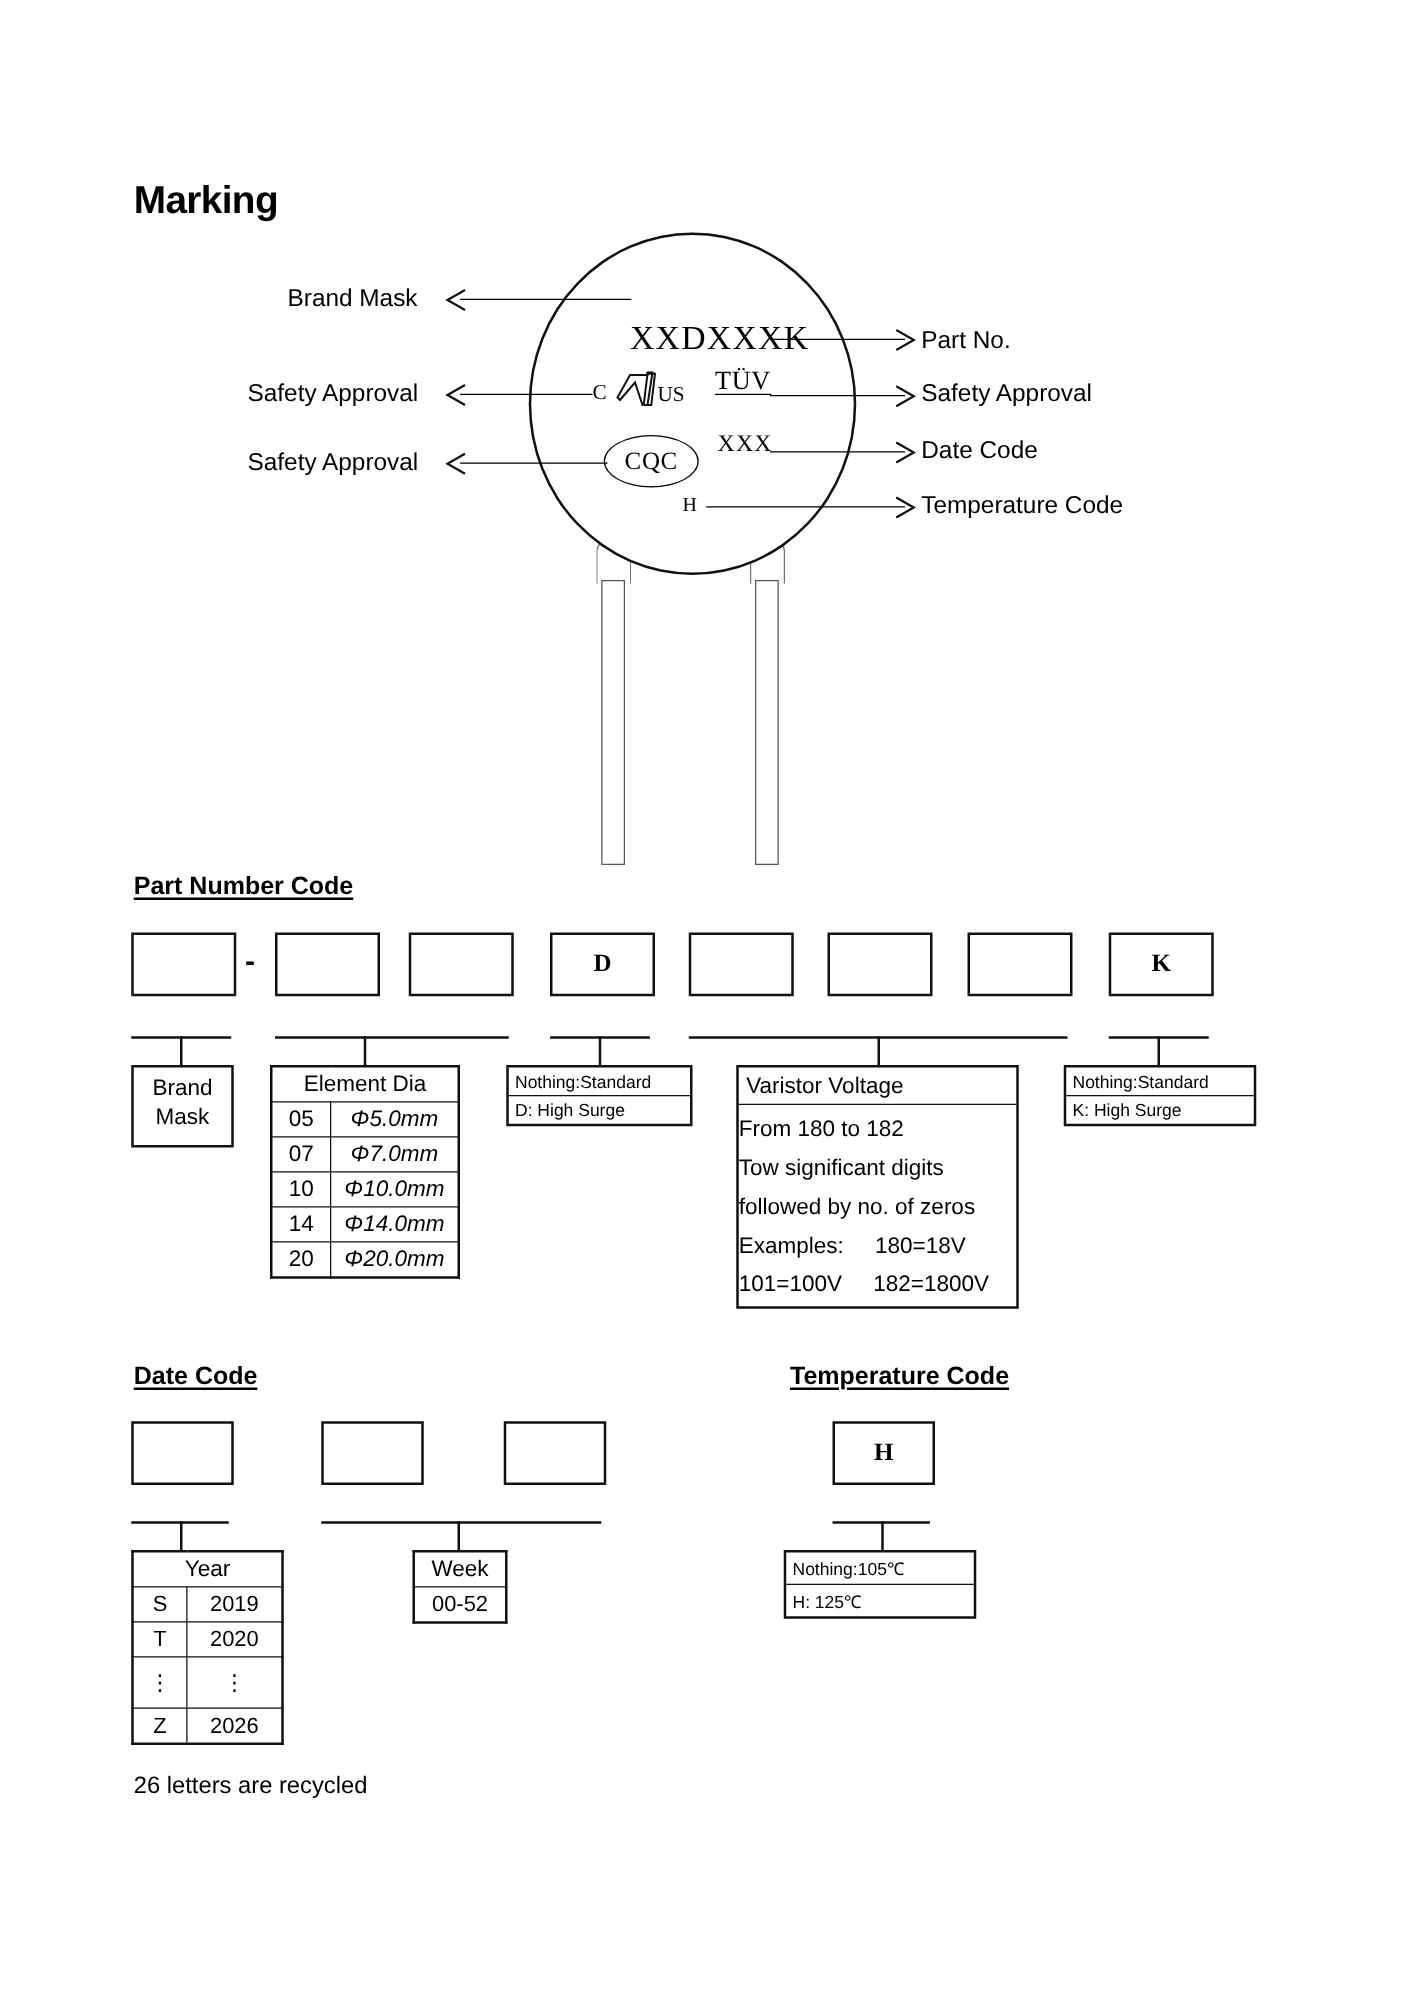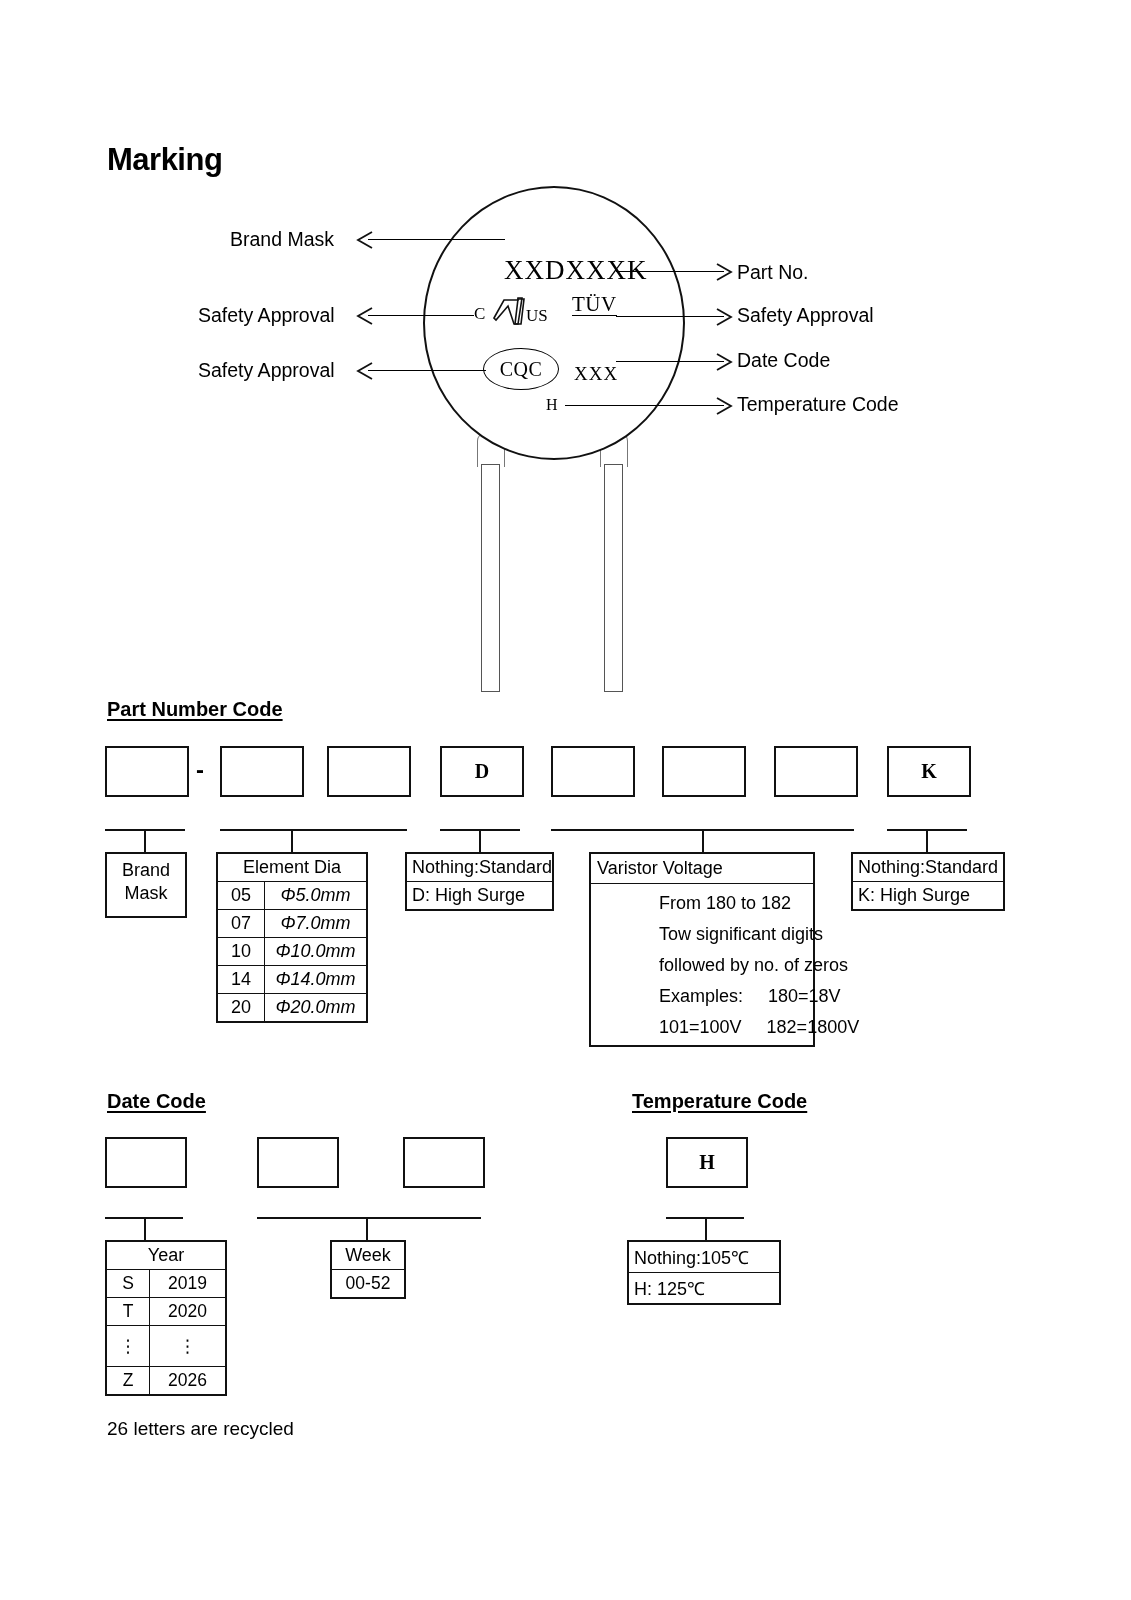--- a/index.html
+++ b/index.html
@@ -128,40 +128,40 @@
     text-align: center;
     white-space: nowrap;
   }
   .dtable .hdr { font-size: 18px; }
   .dia-val { font-style: italic; font-weight: bold; font-size: 18px; }
   .dia-code { font-size: 18px; width: 34px; }
 
   .boxlist {
     border: 2px solid #111;
     background: #fff;
-    font-size: 18px;
+    font-size: 14px;
   }
   .boxlist .row {
     border-bottom: 1.6px solid #111;
     padding: 3px 5px;
     white-space: nowrap;
   }
   .boxlist .row:last-child { border-bottom: none; }
 
   .vv-box {
     border: 2px solid #111;
     background: #fff;
     font-size: 18px;
   }
   .vv-title {
     padding: 4px 6px;
     border-bottom: 1.6px solid #111;
     white-space: nowrap;
   }
-  .vv-body { padding: 4px 6px 2px 22px; margin-left: 46px; }
+  .vv-body { padding: 4px 6px 2px 0; }
   .vv-body .vline {
     white-space: pre;
     line-height: 1.72;
   }
 
   .plain-note { font-size: 19px; }
 
   .brandbox {
     border: 2px solid #111;
     background: #fff;
@@ -191,21 +191,21 @@
     <path d="M6 26 L16 8 L30 8 L30 6 L34 6 L30 32 L26 32 L20 14 L8 28 Z" fill="none" stroke="#111" stroke-width="1.6"></path>
     <path d="M30 7 L36 7 L33 32 L27 32 Z" fill="none" stroke="#111" stroke-width="1.6"></path>
   </svg>
   <span class="abs mark mark-cul-us" style="left:52px; top:12px;">US</span>
 </div>
 
 <div class="abs mark mark-tuv" style="left:572px; top:294px;">TÜV</div>
 
 <div class="abs cqc-ellipse" style="left:483px; top:348px; width:74px; height:40px;">CQC</div>
 
-<div class="abs mark mark-xxx" style="left:574px; top:363px;">XXX</div>
+<div class="abs mark mark-xxx" style="left:574px; top:345px;">XXX</div>
 
 <div class="abs mark mark-h" style="left:546px; top:396px;">H</div>
 
 <div class="abs callout" style="left:230px; top:228px;">Brand Mask</div>
 <div class="abs line-h" style="left:368px; top:239px; width:137px;"></div>
 <svg class="abs" style="left:355px; top:230px;" width="18" height="20" viewBox="0 0 18 20">
   <path d="M17 2 L3 10 L17 18" fill="none" stroke="#111" stroke-width="1.8"></path>
 </svg>
 
 <div class="abs callout" style="left:198px; top:304px;">Safety Approval</div>

